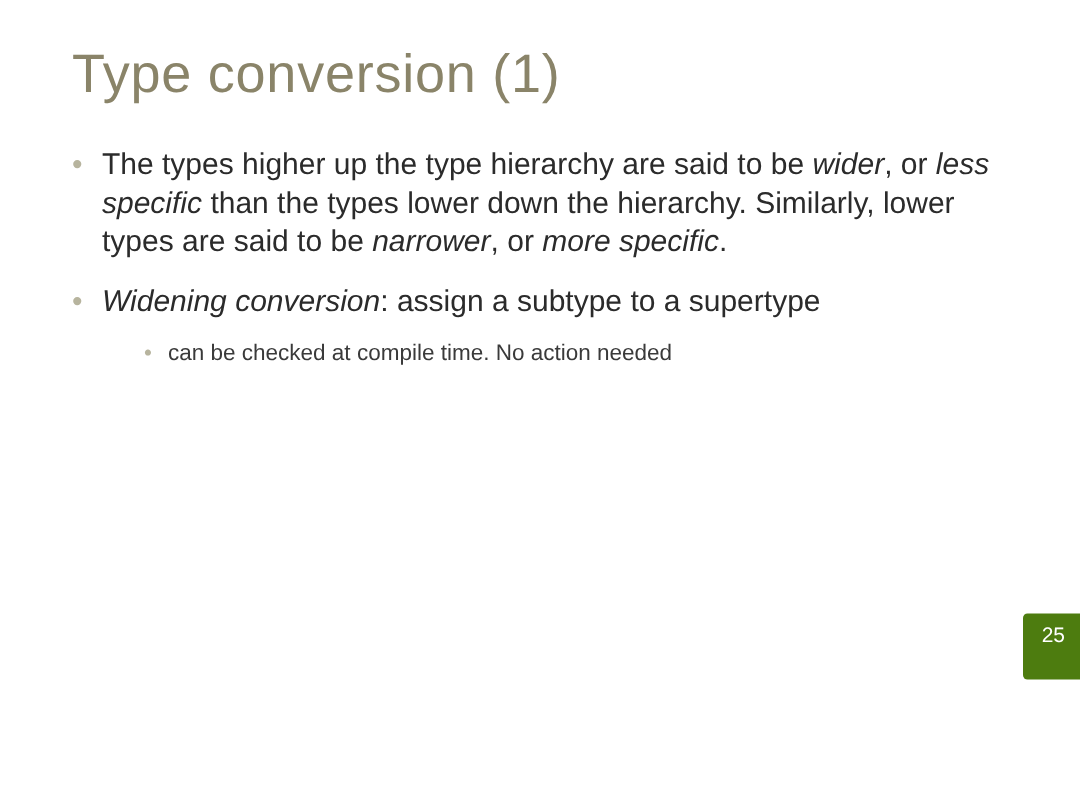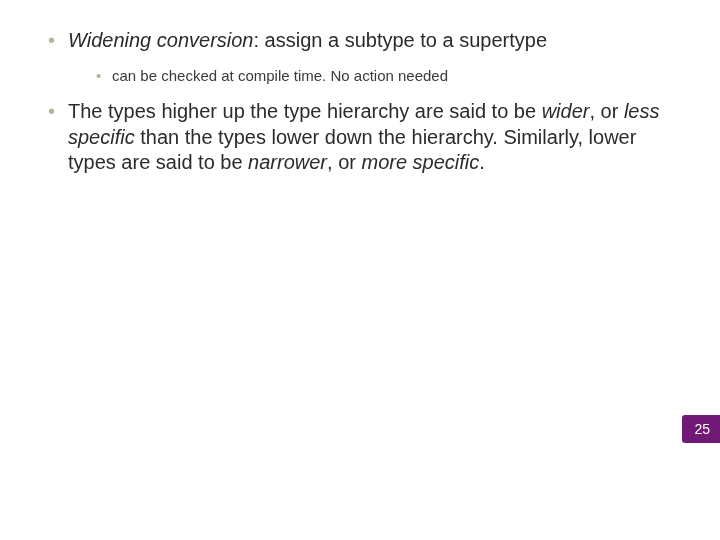--- a/index.html
+++ b/index.html
@@ -62,45 +62,46 @@
     position: absolute;
     left: 0;
     top: 0;
     color: #b7b49e;
     font-size: 15px;
   }
   em { font-style: italic; }
   .page-badge {
     position: absolute;
     right: 0;
-    bottom: 97px;
-    background: #701a75;
+    bottom: 87px;
+    background: #4d7c0f;
     color: #ffffff;
     font-size: 14px;
-    padding: 6px 10px 6px 12px;
+    padding: 6px 10px 22px 12px;
     border-radius: 3px 0 0 3px;
   }
 </style>
 </head>
 <body>
 
 <div class="slide">
+  <h1 class="title">Type conversion (1)</h1>
 
   <ul class="top">
+
+    <li>
+      <span>The types higher up the type hierarchy are said to be </span><em>wider</em><span>, or </span><em>less specific</em><span> than the types lower down the hierarchy. Similarly, lower types are said to be </span><em>narrower</em><span>, or </span><em>more specific</em><span>.</span>
+    </li>
 
     <li>
       <em>Widening conversion</em><span>: assign a subtype to a supertype</span>
       <ul class="sub">
         <li>
           <span>can be checked at compile time. No action needed</span>
         </li>
       </ul>
     </li>
 
-    <li>
-      <span>The types higher up the type hierarchy are said to be </span><em>wider</em><span>, or </span><em>less specific</em><span> than the types lower down the hierarchy. Similarly, lower types are said to be </span><em>narrower</em><span>, or </span><em>more specific</em><span>.</span>
-    </li>
-
 
   </ul>
 
   <div class="page-badge">25</div>
 </div>
 
 </body></html>

